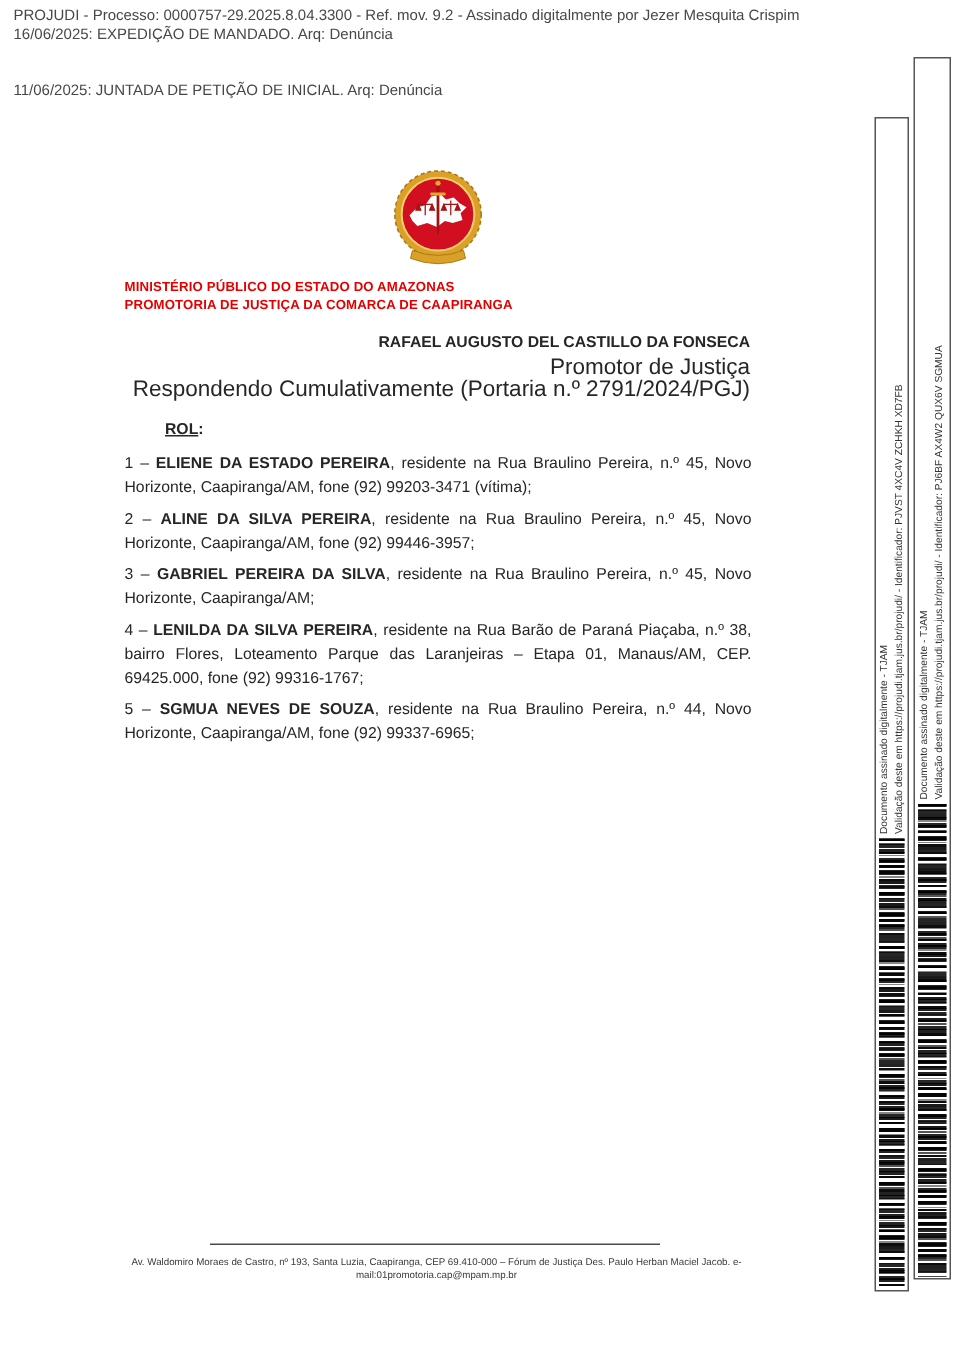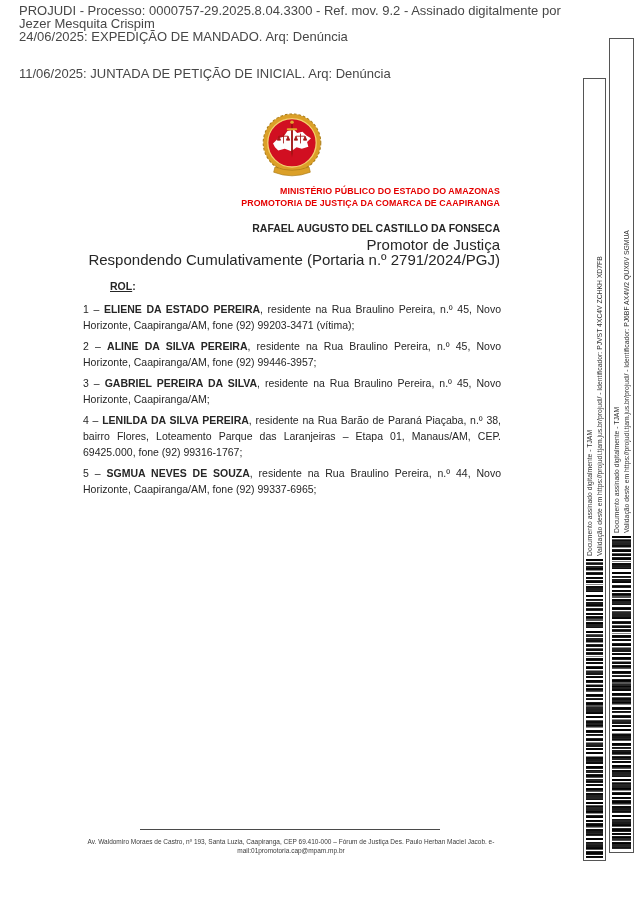--- a/index.html
+++ b/index.html
@@ -1,24 +1,24 @@
 <!DOCTYPE html>
 <html><head>
 <meta charset="utf-8">
 <style>
   html,body{margin:0;padding:0;background:#fff;}
   .page{
     position:relative;width:636px;height:900px;background:#ffffff;
     font-family:"Liberation Sans",sans-serif;color:#262626;overflow:hidden;
   }
   
-  .page-headers{position:absolute;left:19px;top:4px;width:560px;font-size:13px;line-height:13px;color:#474747;}
+  .page-headers{position:absolute;left:9px;top:4px;width:560px;font-size:10px;line-height:13px;color:#474747;}
   .page-headers p{margin:0 0 11px 0;}
   
-  .letterhead{position:absolute;left:83px;top:112px;width:417px;text-align:right;}
+  .letterhead{position:absolute;left:83px;top:112px;width:417px;text-align:left;}
   .seal{display:block;margin:0 auto 2px auto;width:66px;height:72px;}
   .lh-line{font-weight:bold;font-size:8.8px;line-height:11.5px;letter-spacing:.1px;}
   
   .author{position:absolute;left:83px;top:221px;width:417px;text-align:right;}
   .author-name{font-weight:bold;font-size:10.5px;line-height:15.5px;}
   .author-role,.author-assignment{font-size:15px;line-height:15.5px;}
   
   .rol-label{position:absolute;left:83px;top:280px;font-size:10.5px;font-weight:bold;}
   .rol-label .u{text-decoration:underline;margin-left:27px;}
   .rol-items{position:absolute;left:83px;top:301px;width:418px;font-size:10.5px;line-height:16px;text-align:justify;}
@@ -43,21 +43,21 @@
   }
   .stamp-1 .barcode{height:300px;}
   .stamp-2 .barcode{height:315px;}
 </style>
 </head>
 <body>
 
 <div class="page">
 
   <div class="page-headers" id="page-headers">
-      <p><span>PROJUDI - Processo: 0000757-29.2025.8.04.3300 - Ref. mov. 9.2 - Assinado digitalmente por Jezer Mesquita Crispim</span><br><span>24/06/2025: EXPEDIÇÃO DE MANDADO. Arq: Denúncia</span></p>
+      <p><span>PROJUDI - Processo: 0000757-29.2025.8.04.3300 - Ref. mov. 9.2 - Assinado digitalmente por Jezer Mesquita Crispim</span><br><span>16/06/2025: EXPEDIÇÃO DE MANDADO. Arq: Denúncia</span></p>
       <p><br><span>11/06/2025: JUNTADA DE PETIÇÃO DE INICIAL. Arq: Denúncia</span></p>
     </div>
 
   <div class="letterhead">
     <svg class="seal" viewBox="0 0 100 110" aria-hidden="true">
       <circle cx="50" cy="47" r="44" fill="#dba028"></circle>
       <circle cx="50" cy="47" r="44" fill="none" stroke="#a97a14" stroke-width="1.6" stroke-dasharray="4 3"></circle>
       <circle cx="50" cy="47" r="37" fill="#d10f21" stroke="#f4cf6e" stroke-width="2"></circle>
       <path d="M21 48 L29 40 L37 38 L43 29 L53 27 L58 32 L66 30 L72 36 L79 40 L73 46 L75 53 L65 56 L57 54 L49 60 L39 56 L29 59 L24 54 Z" fill="#fdfdfd"></path>
       <g stroke="#a81414" stroke-width="1.3" fill="none">

